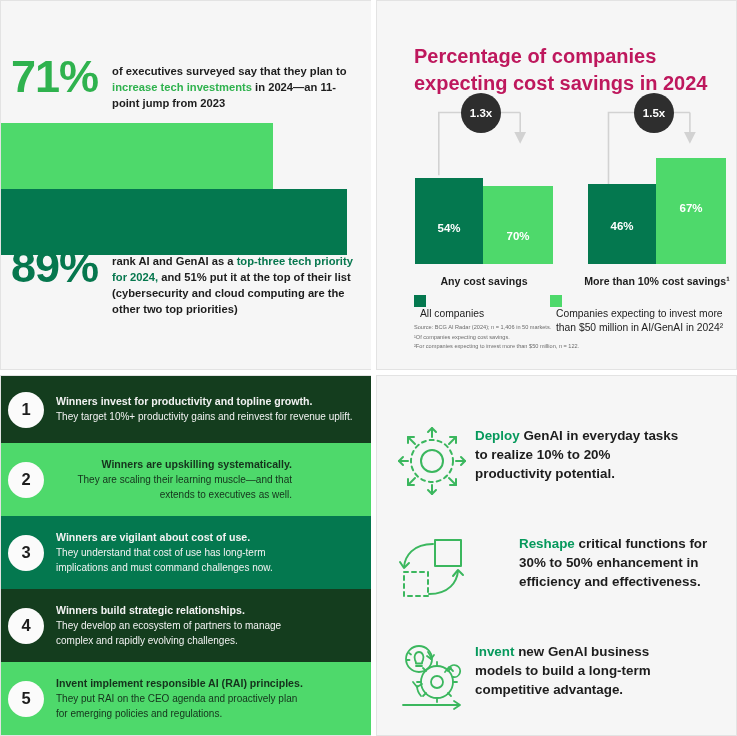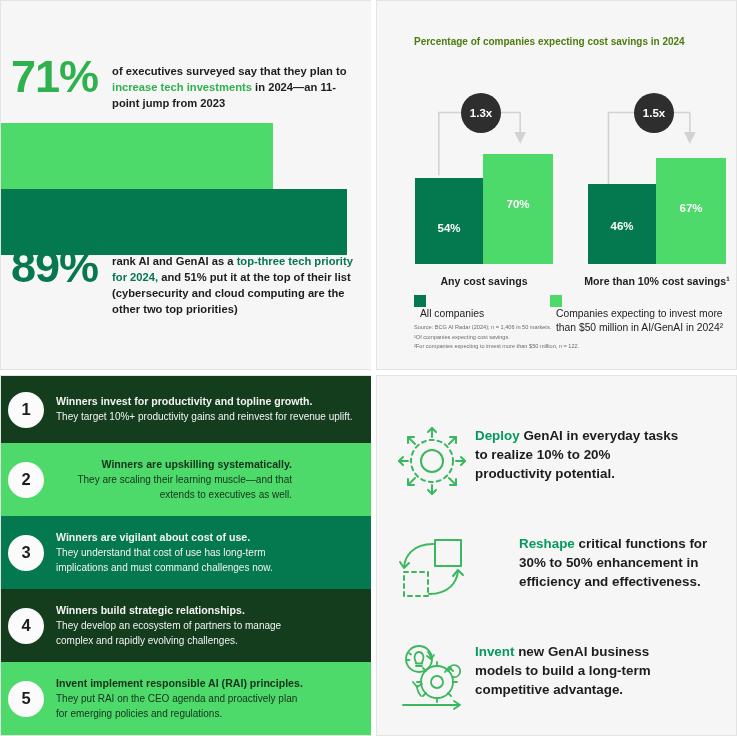--- a/index.html
+++ b/index.html
@@ -50,22 +50,22 @@
   .hl-green{ color:#2fb24e; }
   .hl-dark{ color:#06774e; }
   .reg{ font-weight:bold; }
 
   .hbar{ position:absolute; left:0; height:66px; }
   .hbar.a{ top:122px; width:272px; background:#4ed96b; }
   .hbar.b{ top:188px; width:346px; background:#04784f; }
 
   
   .chart-title{
-    position:absolute; left:37px; top:34px; width:300px;
-    font-size:10px; font-weight:bold; color:#4d7c0f; line-height:1.34;
+    position:absolute; left:37px; top:42px; width:300px;
+    font-size:20px; font-weight:bold; color:#be185d; line-height:1.34;
   }
   .plot{ position:absolute; left:0; top:0; width:100%; height:100%; }
 
   .group{ position:absolute; bottom:0; }
   .bar{ position:absolute; bottom:0; }
   .bar .val{
     position:absolute; left:0; right:0;
     color:#ffffff; font-size:11.5px; font-weight:bold; text-align:center;
   }
   .bar.dark{ background:#04784f; }
@@ -165,21 +165,21 @@
 
       <path d="M 236 192 L 236 111 L 319 111" fill="none" stroke="#d2d2d2" stroke-width="1.6"></path>
       <path d="M 319 111 L 319 131" fill="none" stroke="#d2d2d2" stroke-width="1.6"></path>
       <polygon points="313,131 325,131 319,143" fill="#d2d2d2"></polygon>
     </svg>
 
     <div class="group" style="left:38px; bottom:105px; width:138px; height:110px;">
       <div class="bar dark" style="left:0; width:68px; height:86px;">
         <div class="val" style="top:44px;">54%</div>
       </div>
-      <div class="bar lite" style="left:68px; width:70px; height:110px;">
+      <div class="bar lite" style="left:68px; width:70px; height:78px;">
         <div class="val" style="top:44px;">70%</div>
       </div>
     </div>
     <div class="cat-label" style="left:38px; bottom:82px; width:138px;">Any cost savings</div>
 
     <div class="group" style="left:211px; bottom:105px; width:138px; height:106px;">
       <div class="bar dark" style="left:0; width:68px; height:80px;">
         <div class="val" style="top:36px;">46%</div>
       </div>
       <div class="bar lite" style="left:68px; width:70px; height:106px;">

